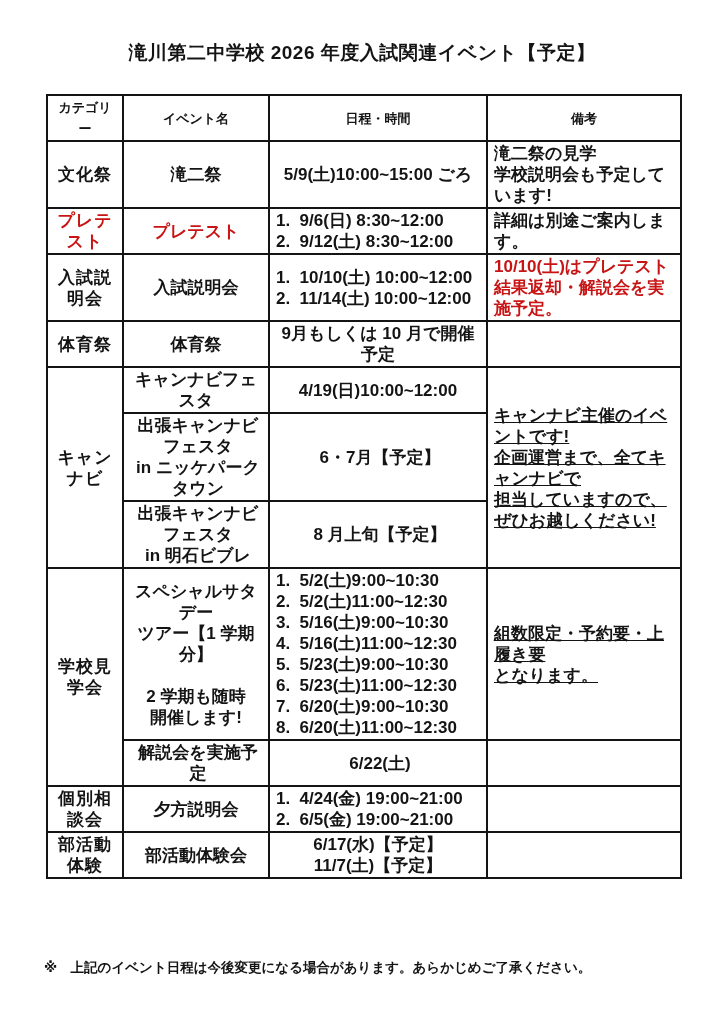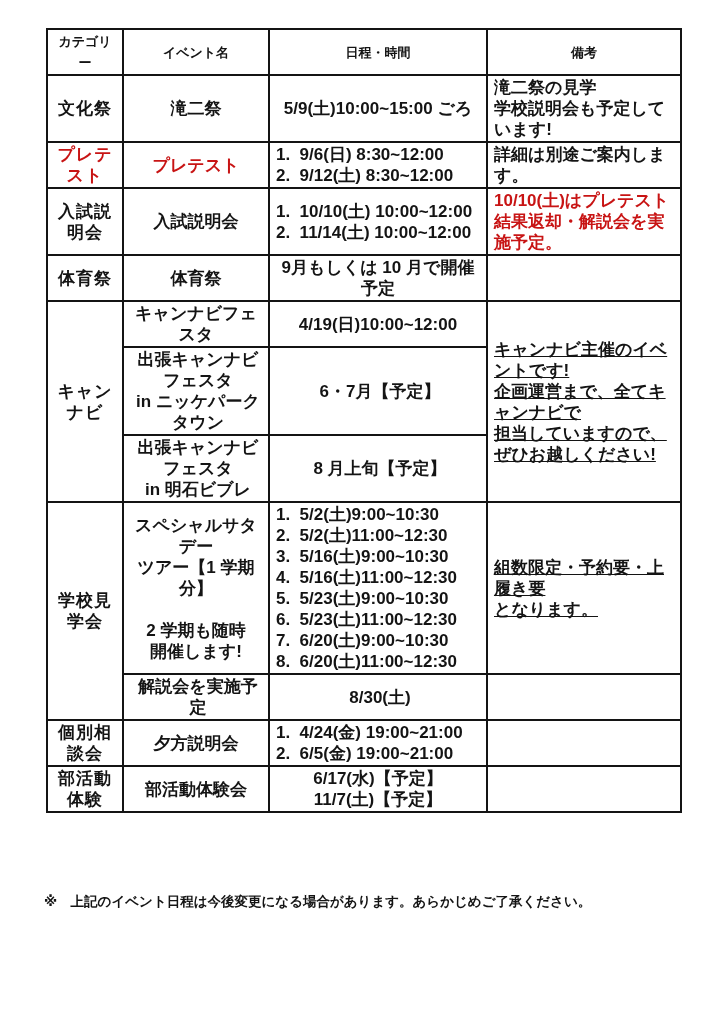--- a/index.html
+++ b/index.html
@@ -72,20 +72,21 @@
     font-size: 13.5px;
     line-height: 26px;
     white-space: pre-wrap;
   }
 </style>
 </head>
 <body>
 
 <div class="page">
 
+  <div class="doc-title">滝川第二中学校 2026 年度入試関連イベント【予定】</div>
 
   <table class="events">
     <colgroup>
       <col class="c1">
         <col class="c2">
         <col class="c3">
         <col class="c4">
     </colgroup>
 
     <tbody>
@@ -164,21 +165,21 @@
 5.  5/23(土)9:00~10:30
 6.  5/23(土)11:00~12:30
 7.  6/20(土)9:00~10:30
 8.  6/20(土)11:00~12:30</td>
       <td class="c-remarks lh24">組数限定・予約要・上履き要
 となります。</td>
     </tr>
 
     <tr class="h45 thin">
       <td class="c-event">解説会を実施予定</td>
-      <td class="c-center">8/30(土)</td>
+      <td class="c-center">6/22(土)</td>
       <td class="c-remarks"></td>
     </tr>
 
     <tr class="h45">
       <td class="c-cat">個別相談会</td>
       <td class="c-event">夕方説明会</td>
       <td class="c-list">1.  4/24(金) 19:00~21:00
 2.  6/5(金) 19:00~21:00</td>
       <td class="c-remarks"></td>
     </tr>

